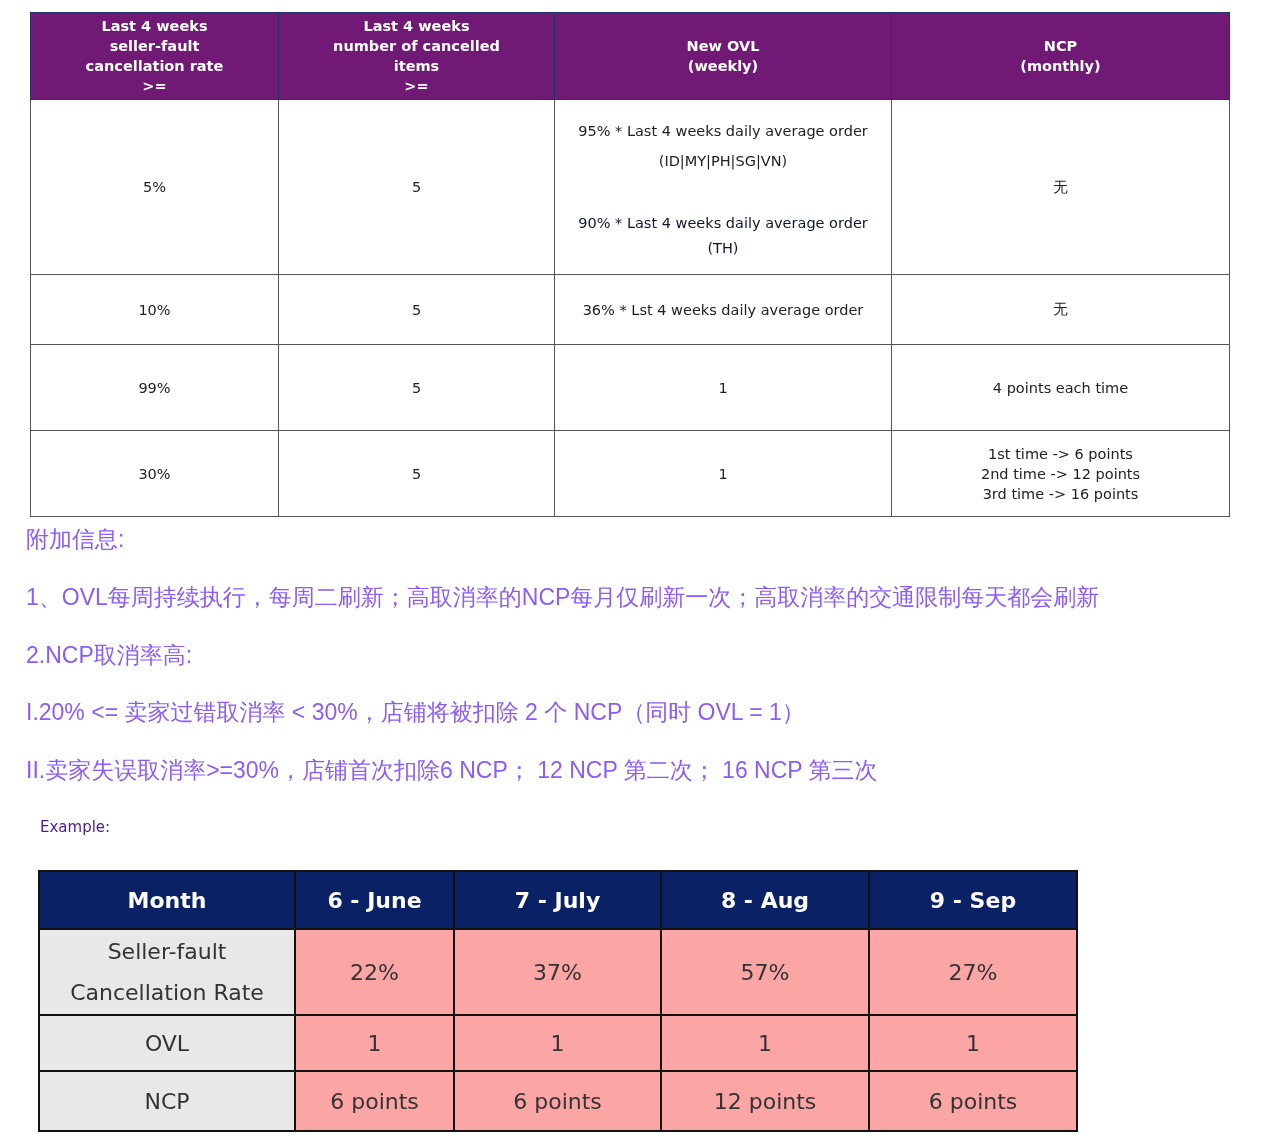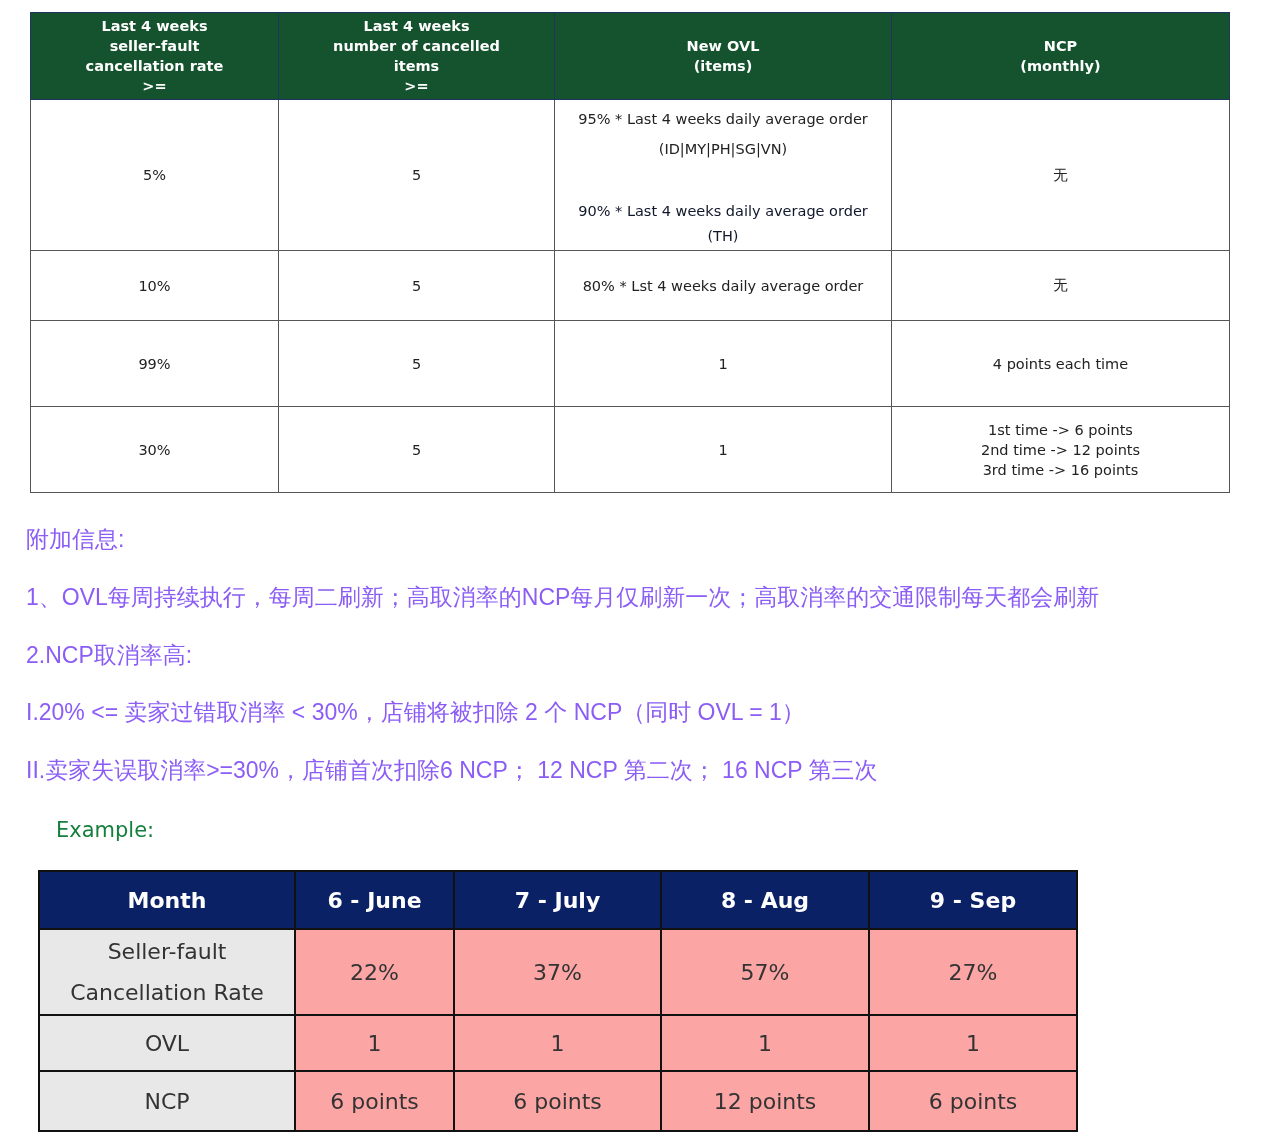--- a/index.html
+++ b/index.html
@@ -4,36 +4,36 @@
 <style>
   html, body { margin: 0; padding: 0; background: #ffffff; }
   body { width: 1272px; height: 1146px; position: relative; overflow: hidden;
          font-family: "DejaVu Sans", sans-serif; color: #222; }
 
   
   .policy-table { position: absolute; left: 30px; top: 12px; width: 1199px;
                   border-collapse: collapse; table-layout: fixed; }
   .policy-table th, .policy-table td { border: 1.5px solid #555; text-align: center;
                   vertical-align: middle; padding: 0 4px; }
-  .policy-table th { background: #14532d; color: #fff; font-weight: bold; font-size: 14.5px;
+  .policy-table th { background: #701a75; color: #fff; font-weight: bold; font-size: 14.5px;
                   line-height: 20px; height: 86px; border-color: #1f3461; }
   .policy-table th + th { border-left: 1.5px solid #0e1a35; }
   .policy-table td { font-size: 14.5px; color: #222; }
   .policy-table .hl { display: block; }
-  .policy-table td.ovl-cell { padding: 4px 4px; }
+  .policy-table td.ovl-cell { padding: 16px 4px; }
   .ovl-line { display: block; line-height: 30px; }
   .ovl-line.orange { color: #0f172a; }
   .ovl-spacer { display: block; height: 32px; }
   .ncp-line { display: block; line-height: 20px; }
 
   
   .para { position: absolute; left: 26px; font-size: 23px; color: #8b5cf6; white-space: nowrap;
           font-family: "Liberation Sans", sans-serif; }
 
-  .example-label { position: absolute; left: 56px; top: 818px; font-size: 21px; color: #15803d;
+  .example-label { position: absolute; left: 40px; top: 818px; font-size: 15px; color: #4c1d95;
                    font-family: "DejaVu Sans", sans-serif; }
 
   
   .example-table { position: absolute; left: 38px; top: 870px; width: 1038px;
                    border-collapse: collapse; table-layout: fixed;
                    font-family: "DejaVu Sans", sans-serif; padding-left: 36px; }
   .example-table th, .example-table td { border: 2px solid #111; text-align: center;
                    vertical-align: middle; }
   .example-table th { background: #0b2166; color: #fff; font-weight: bold; font-size: 22px; height: 54px; }
   .example-table td { font-size: 22px; color: #333; background: #fca5a5; }
@@ -61,21 +61,21 @@
         <span class="hl">&gt;=</span>
       </th>
       <th>
         <span class="hl">Last 4 weeks</span>
         <span class="hl">number of cancelled</span>
         <span class="hl">items</span>
         <span class="hl">&gt;=</span>
       </th>
       <th>
         <span class="hl">New OVL</span>
-        <span class="hl">(items)</span>
+        <span class="hl">(weekly)</span>
       </th>
       <th>
         <span class="hl">NCP</span>
         <span class="hl">(monthly)</span>
       </th>
     </tr>
   </thead>
   <tbody>
     <tr style="height:148px">
       <td>5%</td>
@@ -85,21 +85,21 @@
         <span class="ovl-line">(ID|MY|PH|SG|VN)</span>
         <span class="ovl-spacer"></span>
         <span class="ovl-line orange">90% * Last 4 weeks daily average order</span>
         <span class="ovl-line orange" style="line-height:20px">(TH)</span>
       </td>
       <td>无</td>
     </tr>
     <tr style="height:70px">
       <td>10%</td>
       <td>5</td>
-      <td>80% * Lst 4 weeks daily average order</td>
+      <td>36% * Lst 4 weeks daily average order</td>
       <td>无</td>
     </tr>
     <tr style="height:86px">
       <td>99%</td>
       <td>5</td>
       <td>1</td>
       <td>4 points each time</td>
     </tr>
     <tr style="height:86px">
       <td>30%</td>

